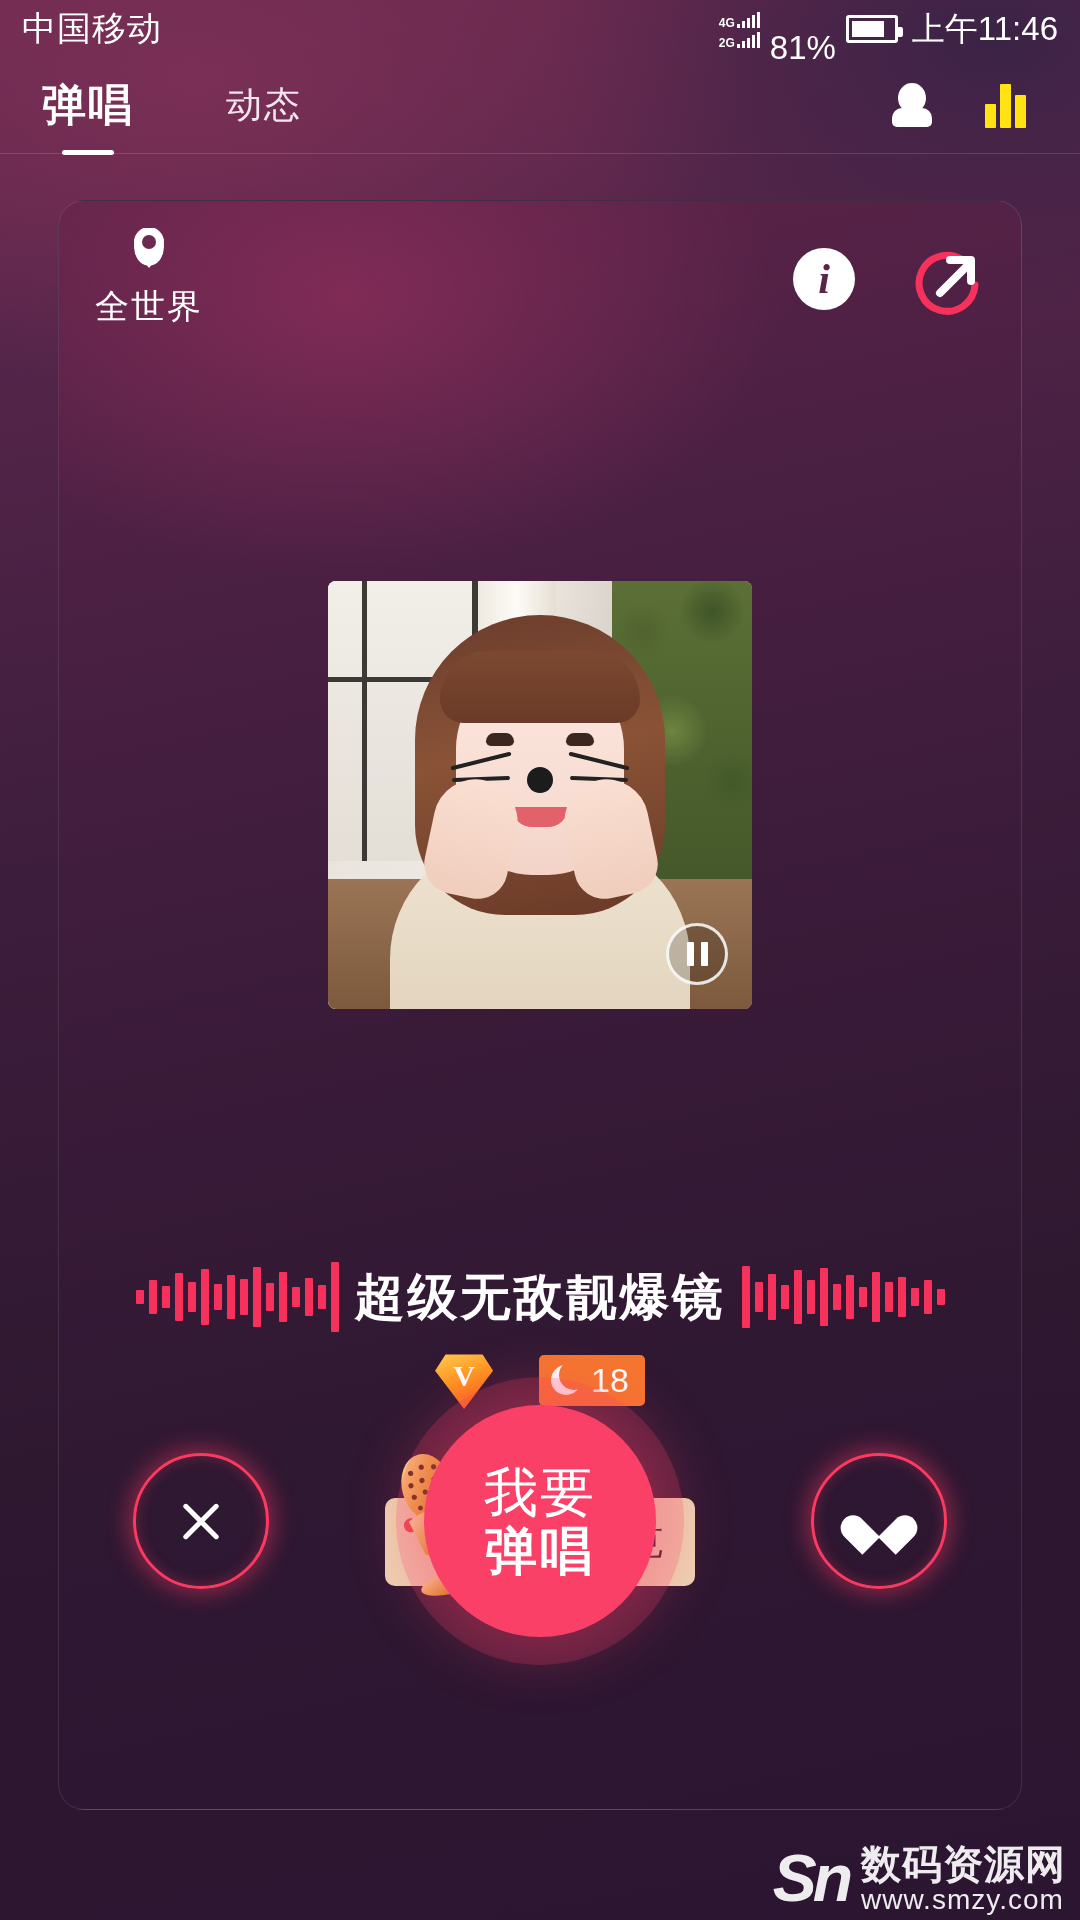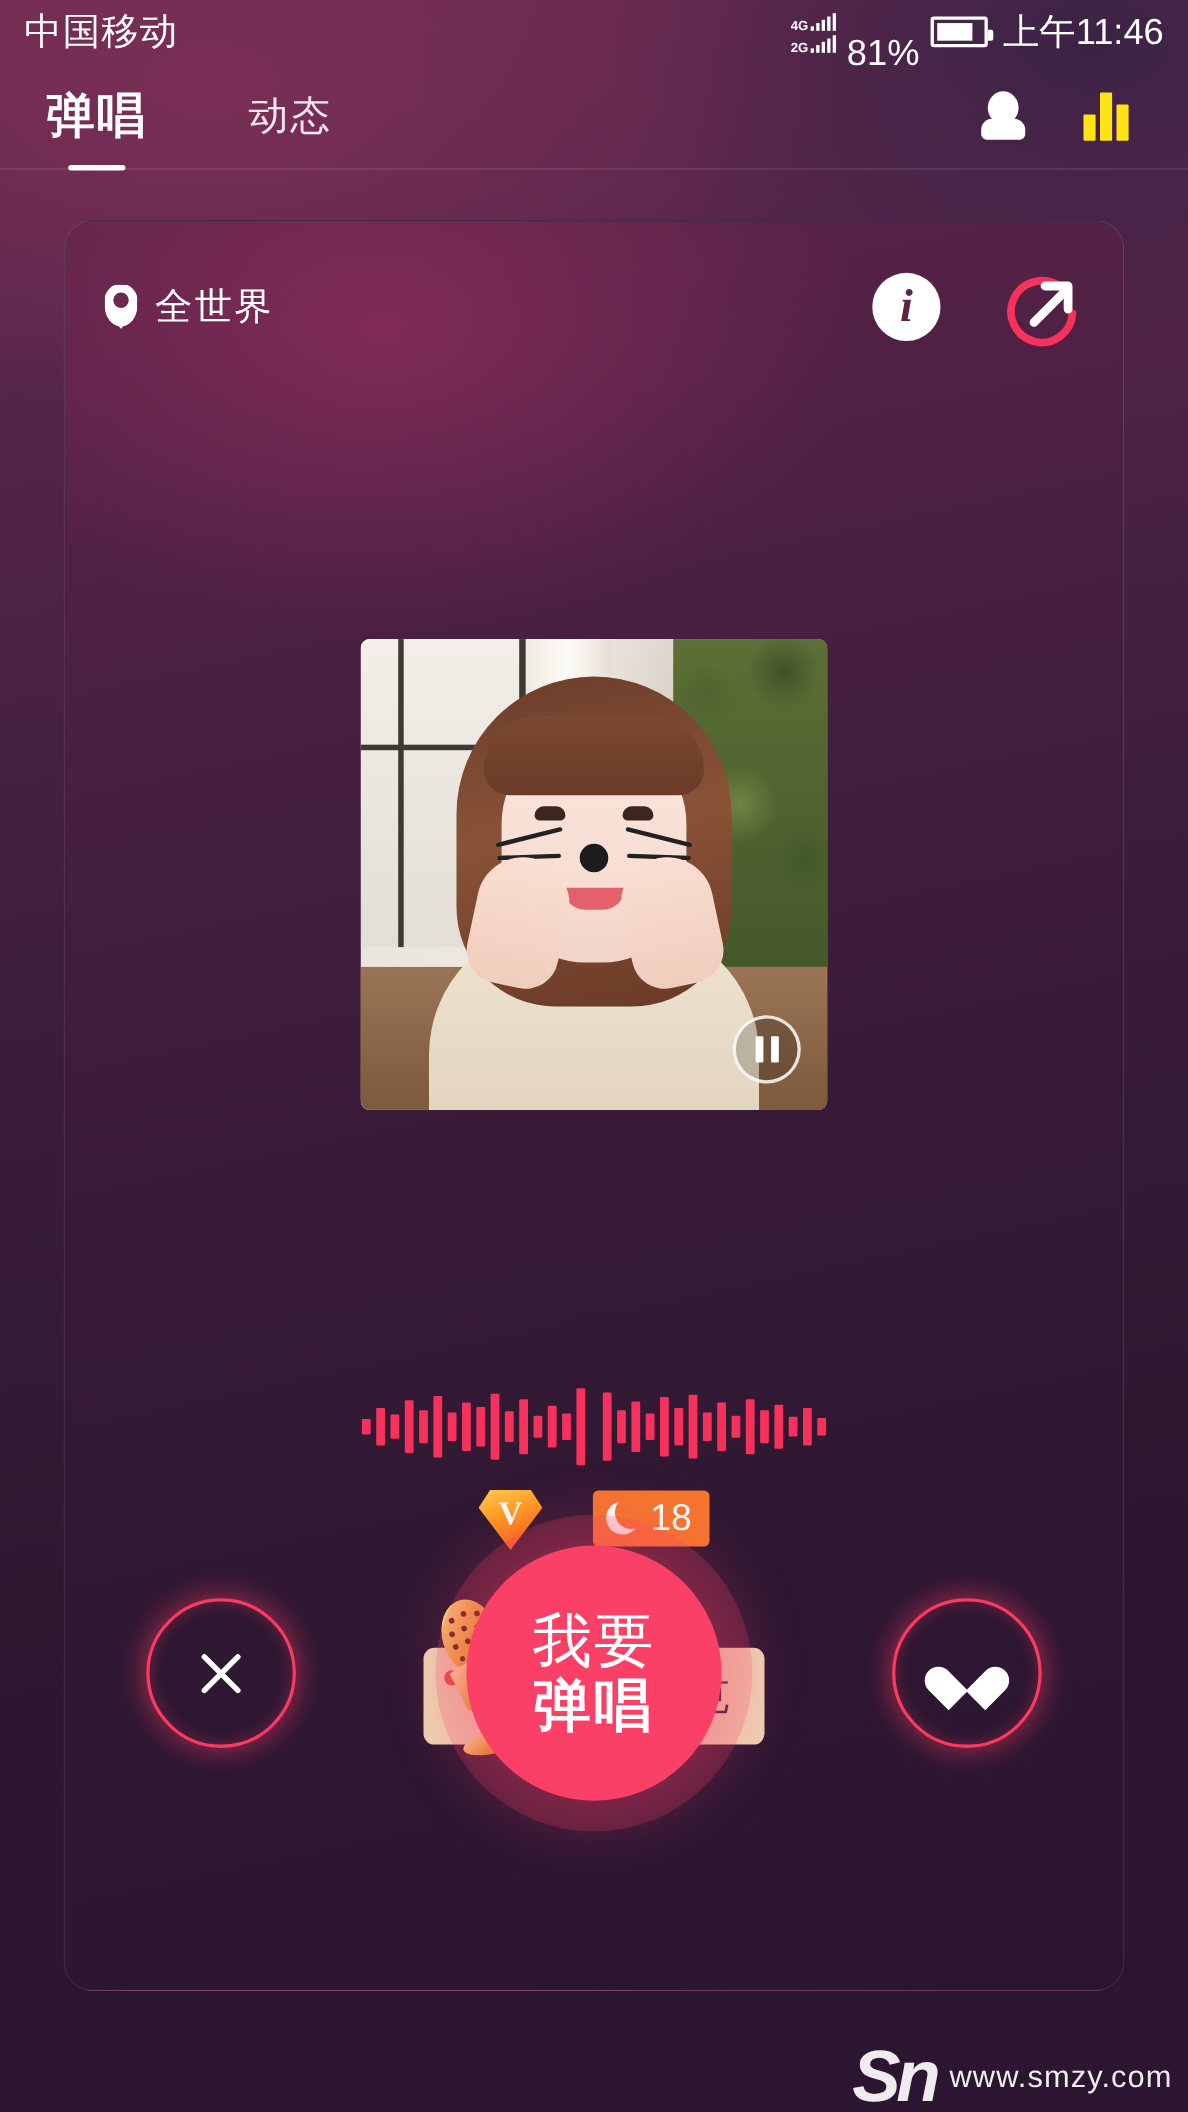--- a/index.html
+++ b/index.html
@@ -81,21 +81,21 @@
       radial-gradient(ellipse 620px 400px at 30% 6%, rgba(150,48,95,.65) 0%, rgba(150,48,95,0) 70%),
       linear-gradient(168deg,#5e2449 0%, #4b2043 22%, #3a1b39 48%, #2f1832 72%, #2b1531 100%);
     overflow:hidden;
   }
 
   
   .card-head {
     position:absolute; top:36px; left:36px; right:34px; height:84px;
     display:flex; align-items:center;
   }
-  .loc { display:flex; align-items:center; gap:16px; color:#fff; }
+  .loc { display:flex; align-items:center; gap:16px; color:#fff;flex-direction:column; }
   .pin { width:30px; height:40px; position:relative; }
   .pin::before{
     content:""; position:absolute; top:0; left:0; width:30px; height:30px;
     background:#fff; border-radius:50% 50% 50% 50%;
     clip-path:polygon(50% 100%, 0 42%, 0 0, 100% 0, 100% 42%);
   }
   .pin::after{
     content:""; position:absolute; top:0; left:0; width:30px; height:38px; background:#fff;
     -webkit-mask: radial-gradient(circle 15px at 15px 15px, #000 99%, transparent 100%) ,
                   conic-gradient(from 180deg at 15px 15px, #000 0 0);
@@ -362,20 +362,21 @@
           <i style="height: 44px;"></i>
           <i style="height: 36px;"></i>
           <i style="height: 60px;"></i>
           <i style="height: 28px;"></i>
           <i style="height: 50px;"></i>
           <i style="height: 20px;"></i>
           <i style="height: 38px;"></i>
           <i style="height: 24px;"></i>
           <i style="height: 70px;"></i>
         </div>
+      <div class="song-title">超级无敌靓爆镜</div>
       <div class="wave">
           <i style="height: 62px;"></i>
           <i style="height: 30px;"></i>
           <i style="height: 46px;"></i>
           <i style="height: 24px;"></i>
           <i style="height: 54px;"></i>
           <i style="height: 34px;"></i>
           <i style="height: 58px;"></i>
           <i style="height: 26px;"></i>
           <i style="height: 44px;"></i>
@@ -455,16 +456,17 @@
       </div>
       <div class="circle-btn like">
         <div class="heart-icon"></div>
       </div>
     </div>
   </div>
 
   <div class="watermark">
     <div class="wm-logo">Sn</div>
     <div class="wm-text">
+      <div class="wm-cn">数码资源网</div>
       <div class="wm-url">www.smzy.com</div>
     </div>
   </div>
 </div>
 
 </body></html>

